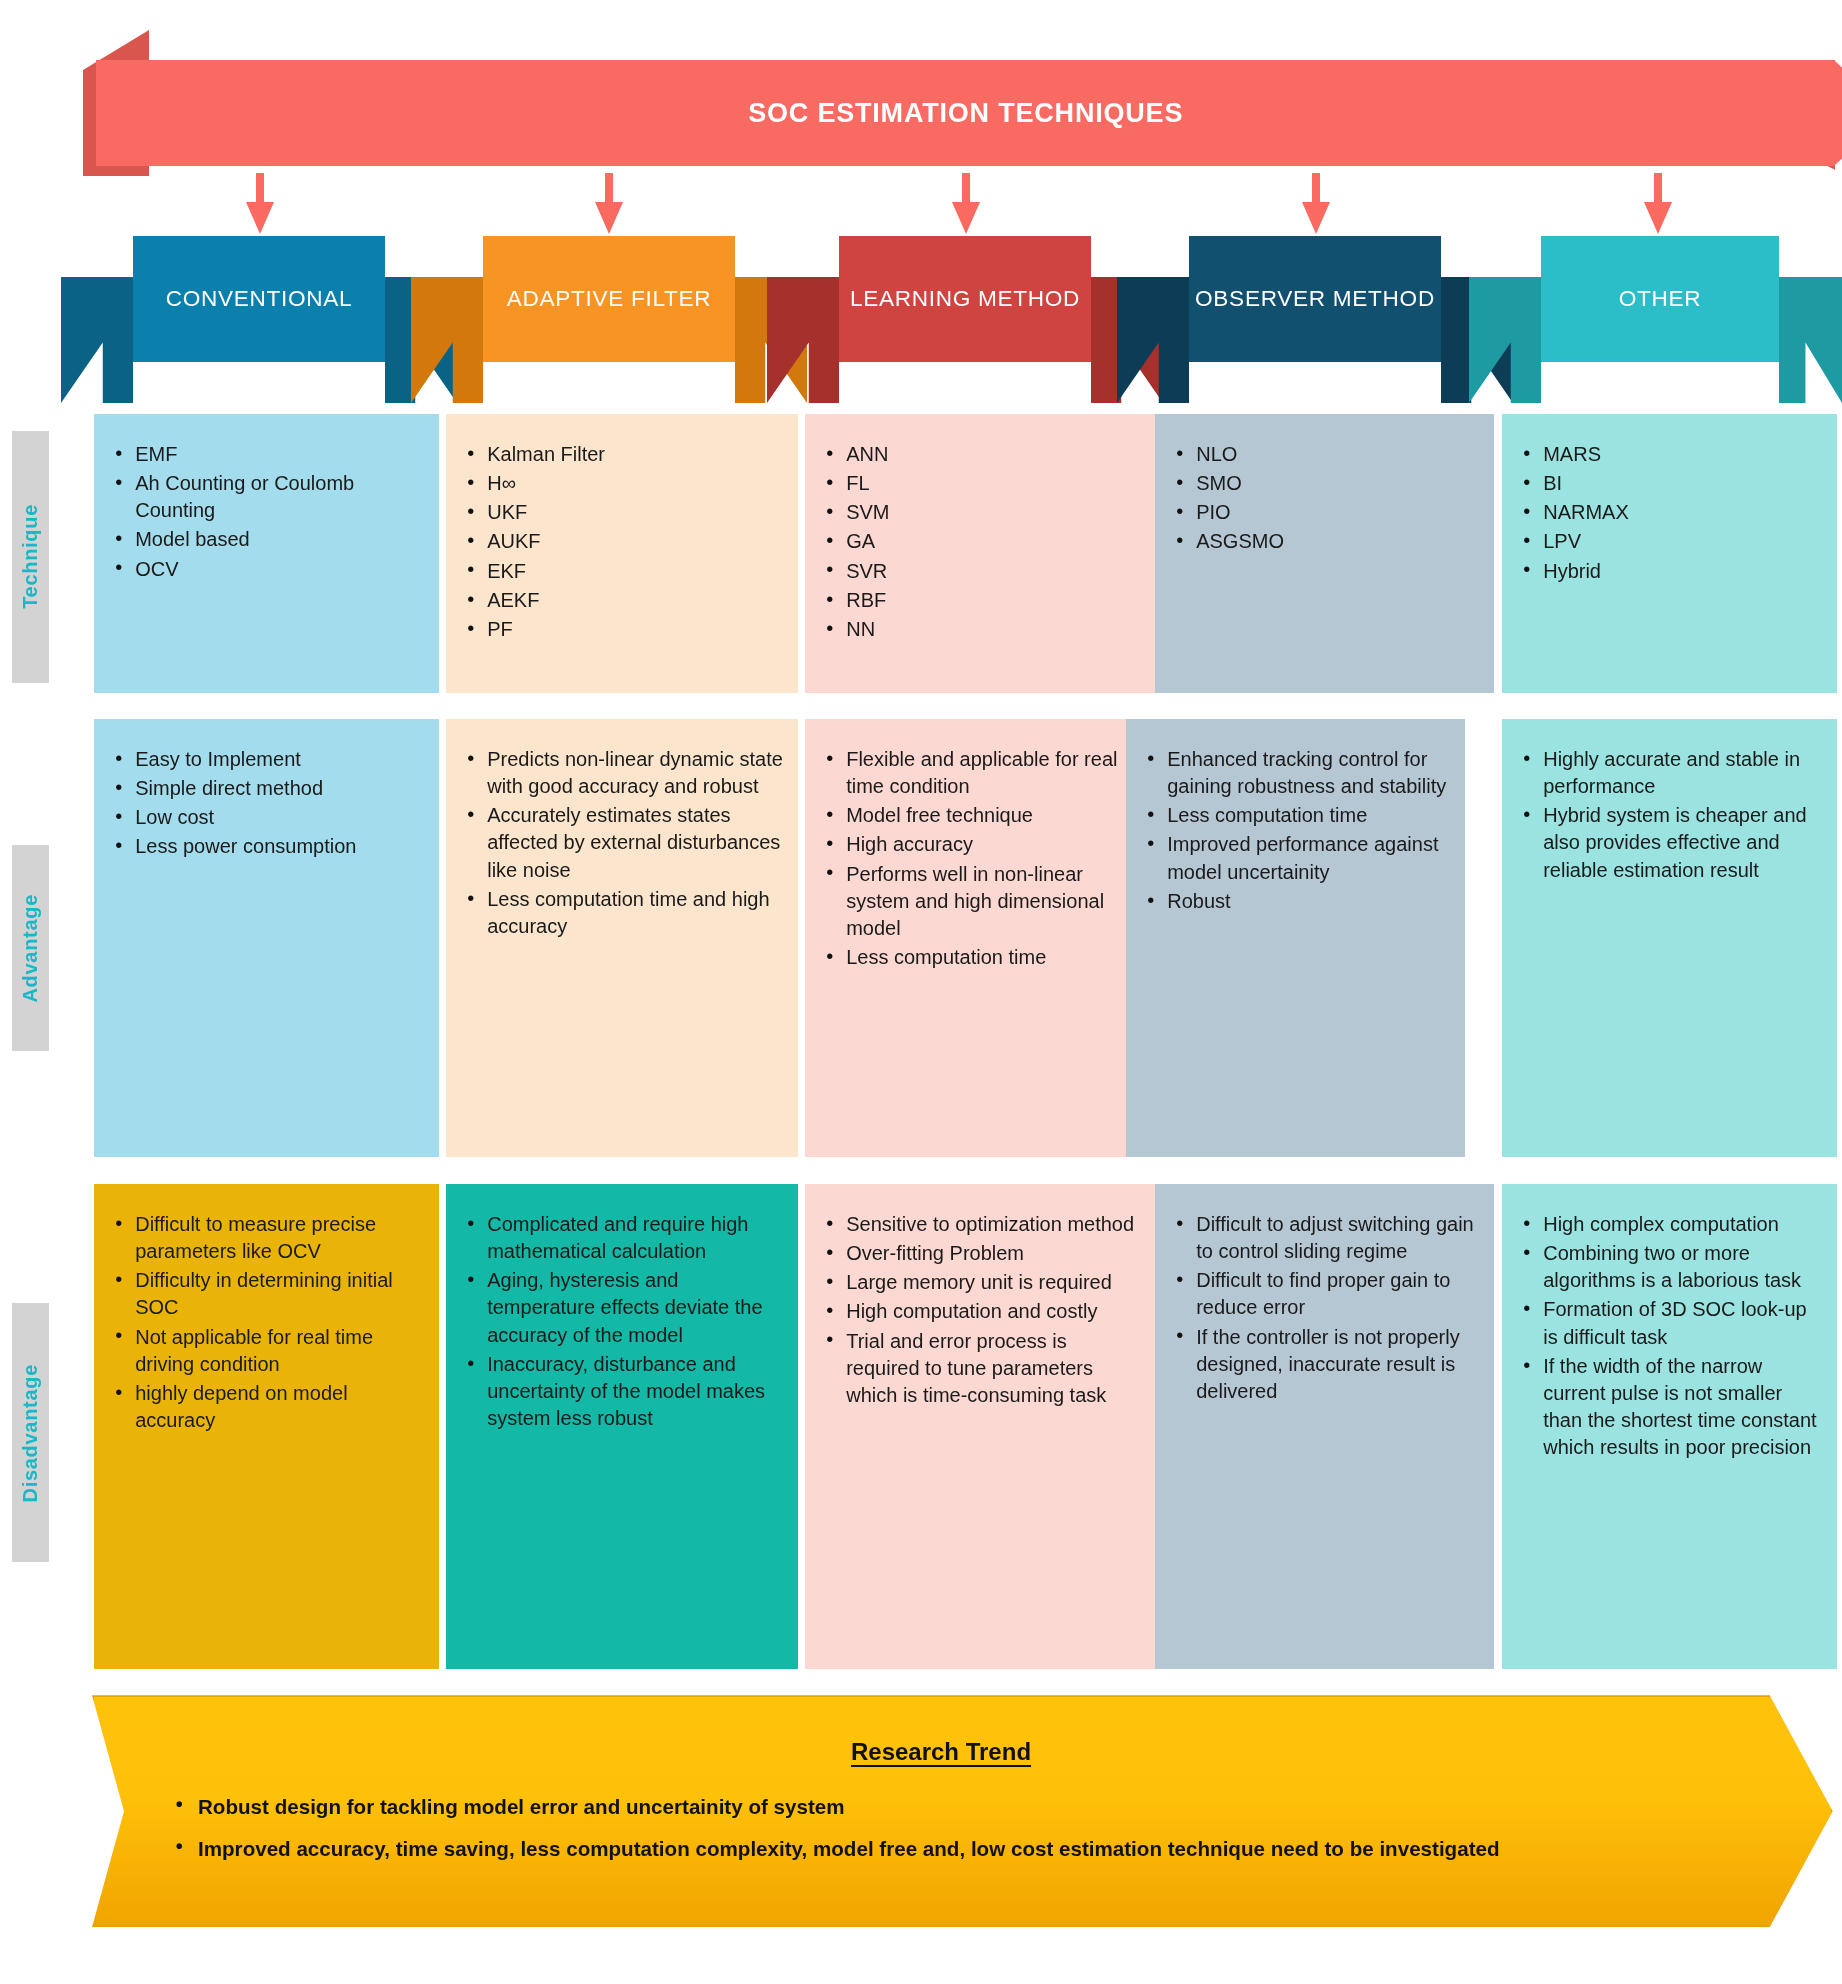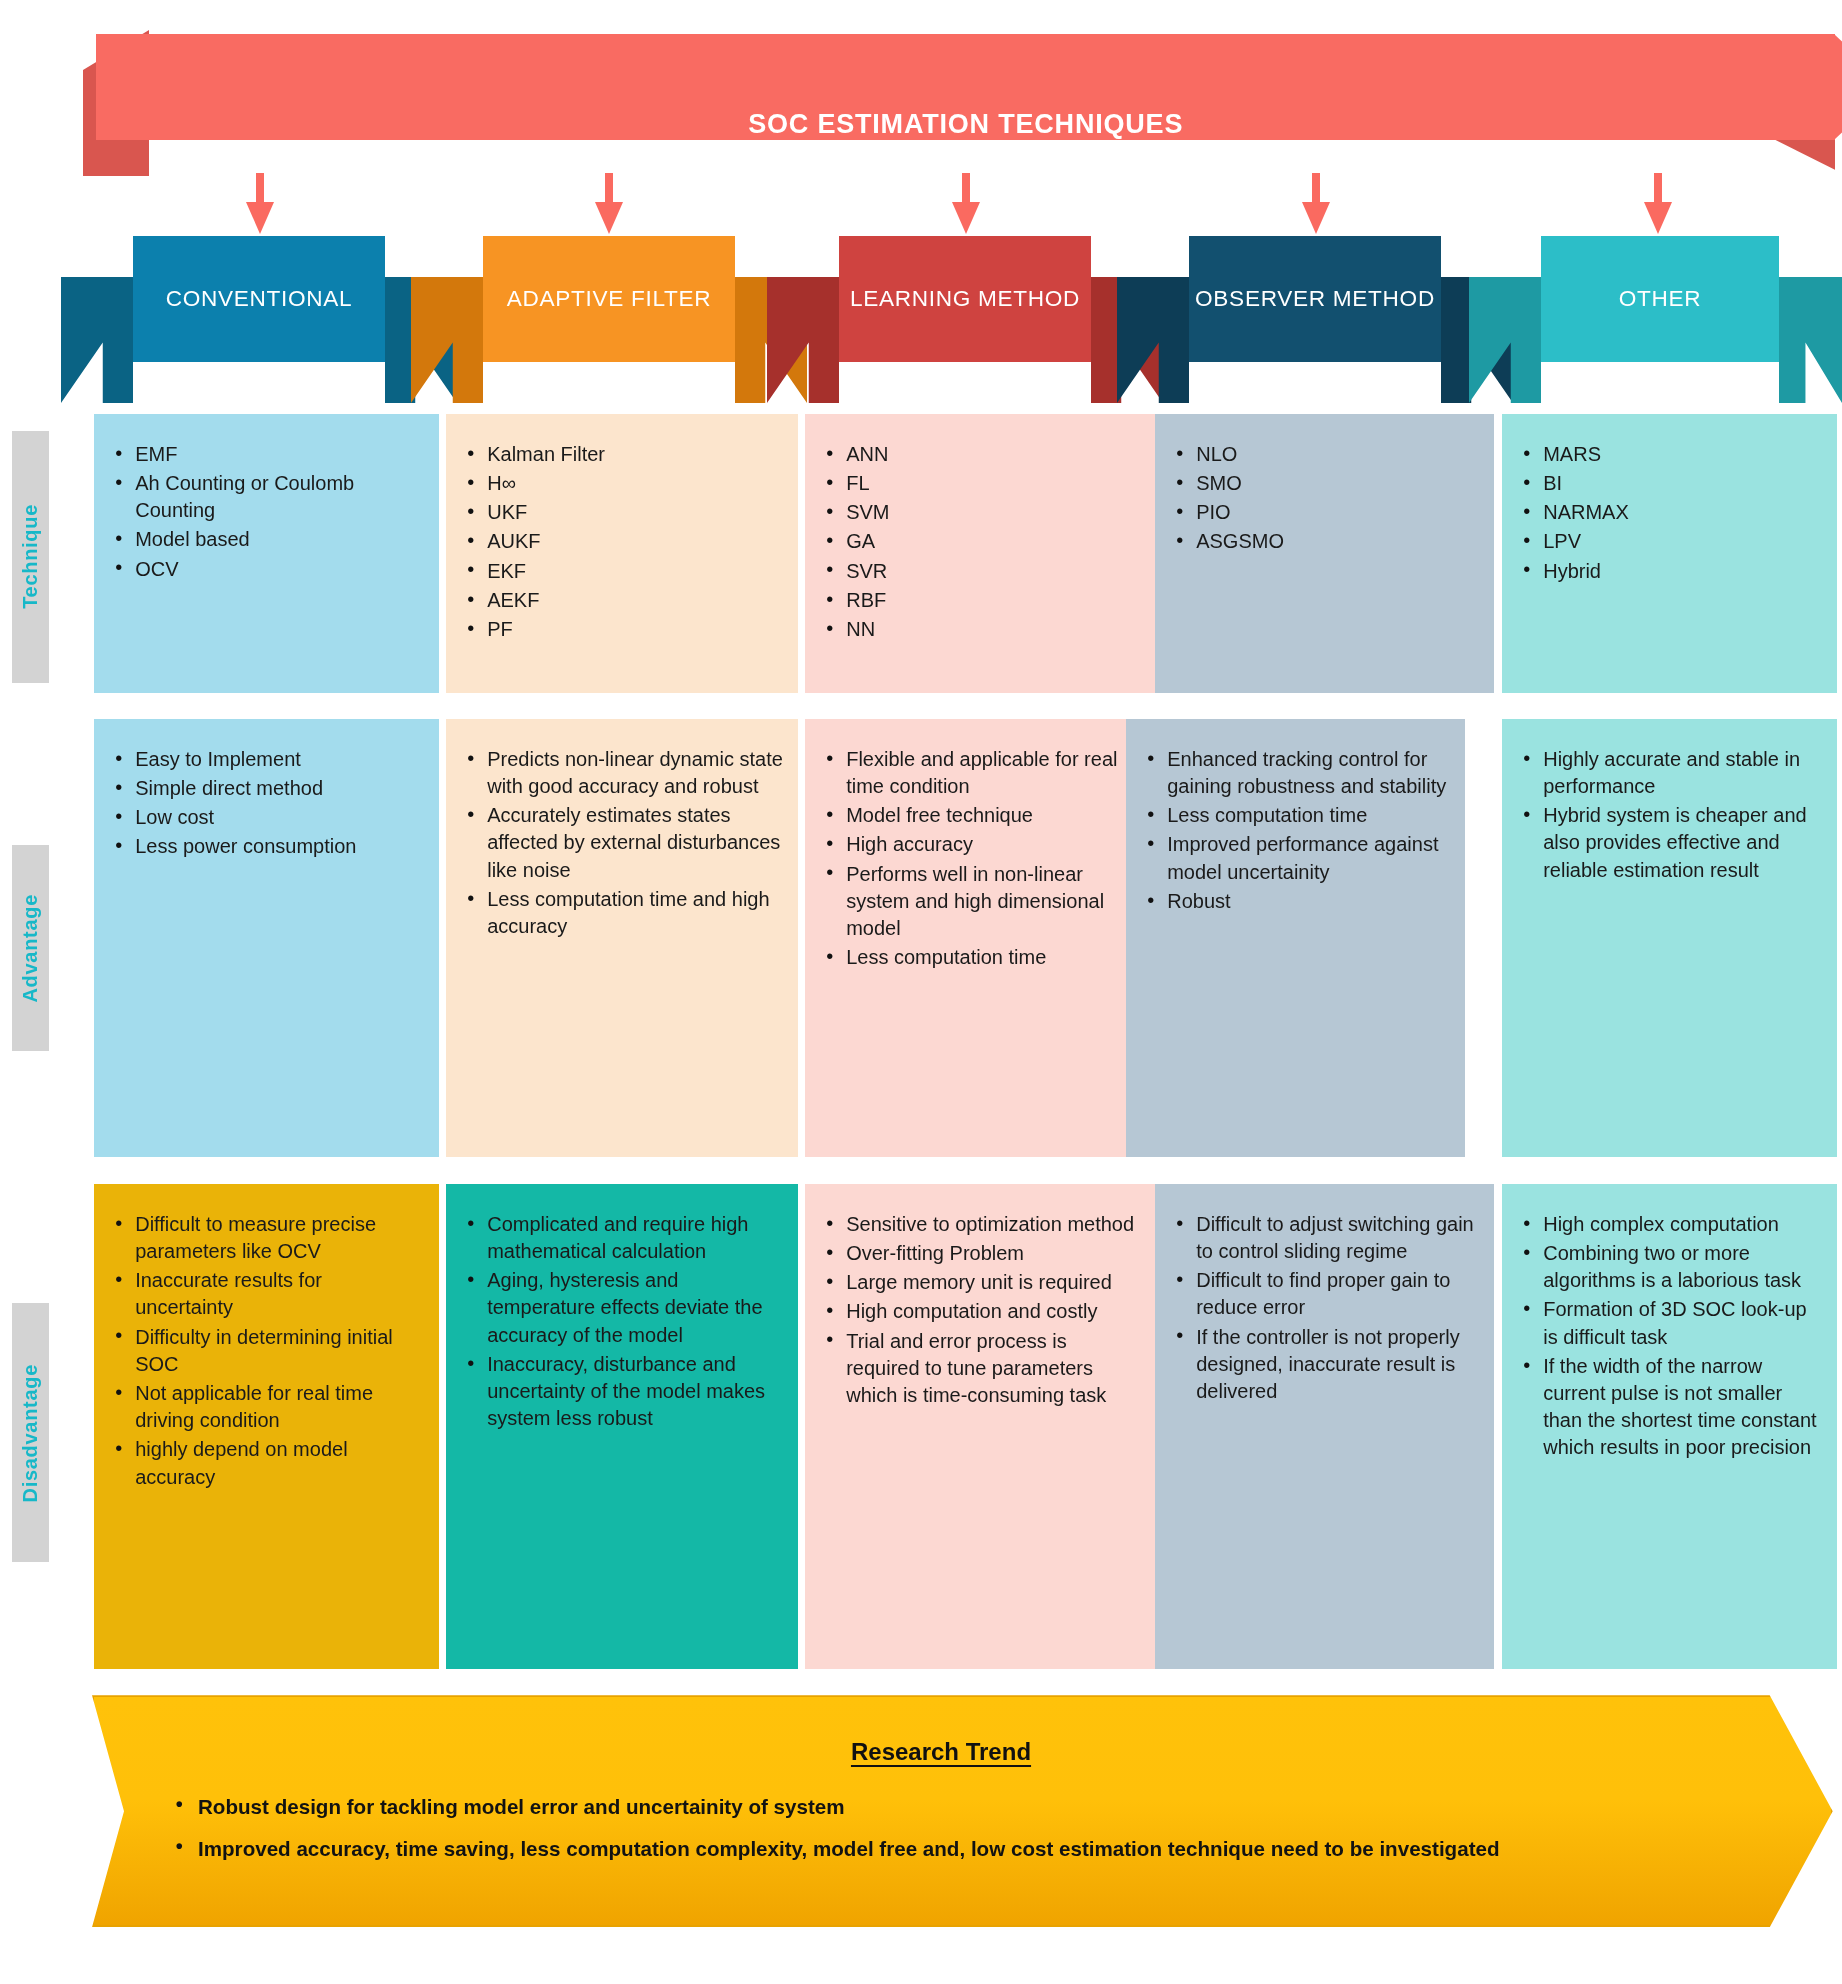--- a/index.html
+++ b/index.html
@@ -32,25 +32,25 @@
   }
   .banner-shadow-right {
     position: absolute;
     right: 6.6px; top: 110px;
     width: 80px; height: 40px;
     background: #d9564f;
     clip-path: polygon(0 0, 100% 0, 100% 100%, 0 0);
   }
   .banner-body {
     position: absolute;
-    left: 96px; right: 6.6px; top: 14px;
+    left: 96px; right: 6.6px; top: 40px;
     height: 106px;
     background: #f96b62;
     display: flex;
-    align-items: flex-end;
+    align-items: center;
     justify-content: center;
   }
   .banner-arrowhead {
     position: absolute;
     right: -56px; top: 0;
     width: 0; height: 0;
     border-top: 53px solid transparent;
     border-bottom: 53px solid transparent;
     border-left: 57px solid #f96b62;
   }
@@ -410,21 +410,20 @@
       </div>
     </div>
 
     <div class="row" style="height:491px">
       <div class="rowlabel" style="top:119px;height:259px">
         <span>Disadvantage</span>
       </div>
       <div class="cell" style="left:94px;width:345px;height:485px;background:#eab308">
         <ul>
             <li>Difficult to measure precise parameters like OCV</li>
-            <li>Inaccurate results for uncertainty</li>
             <li>Difficulty in determining initial SOC</li>
             <li>Not applicable for real time driving condition</li>
             <li>highly depend on model accuracy</li>
           </ul>
       </div>
       <div class="cell" style="left:446px;width:352px;height:485px;background:#14b8a6">
         <ul>
             <li>Complicated and require high mathematical calculation</li>
             <li>Aging, hysteresis and temperature effects deviate the accuracy of the model</li>
             <li>Inaccuracy, disturbance and uncertainty of the model makes system less robust</li>

